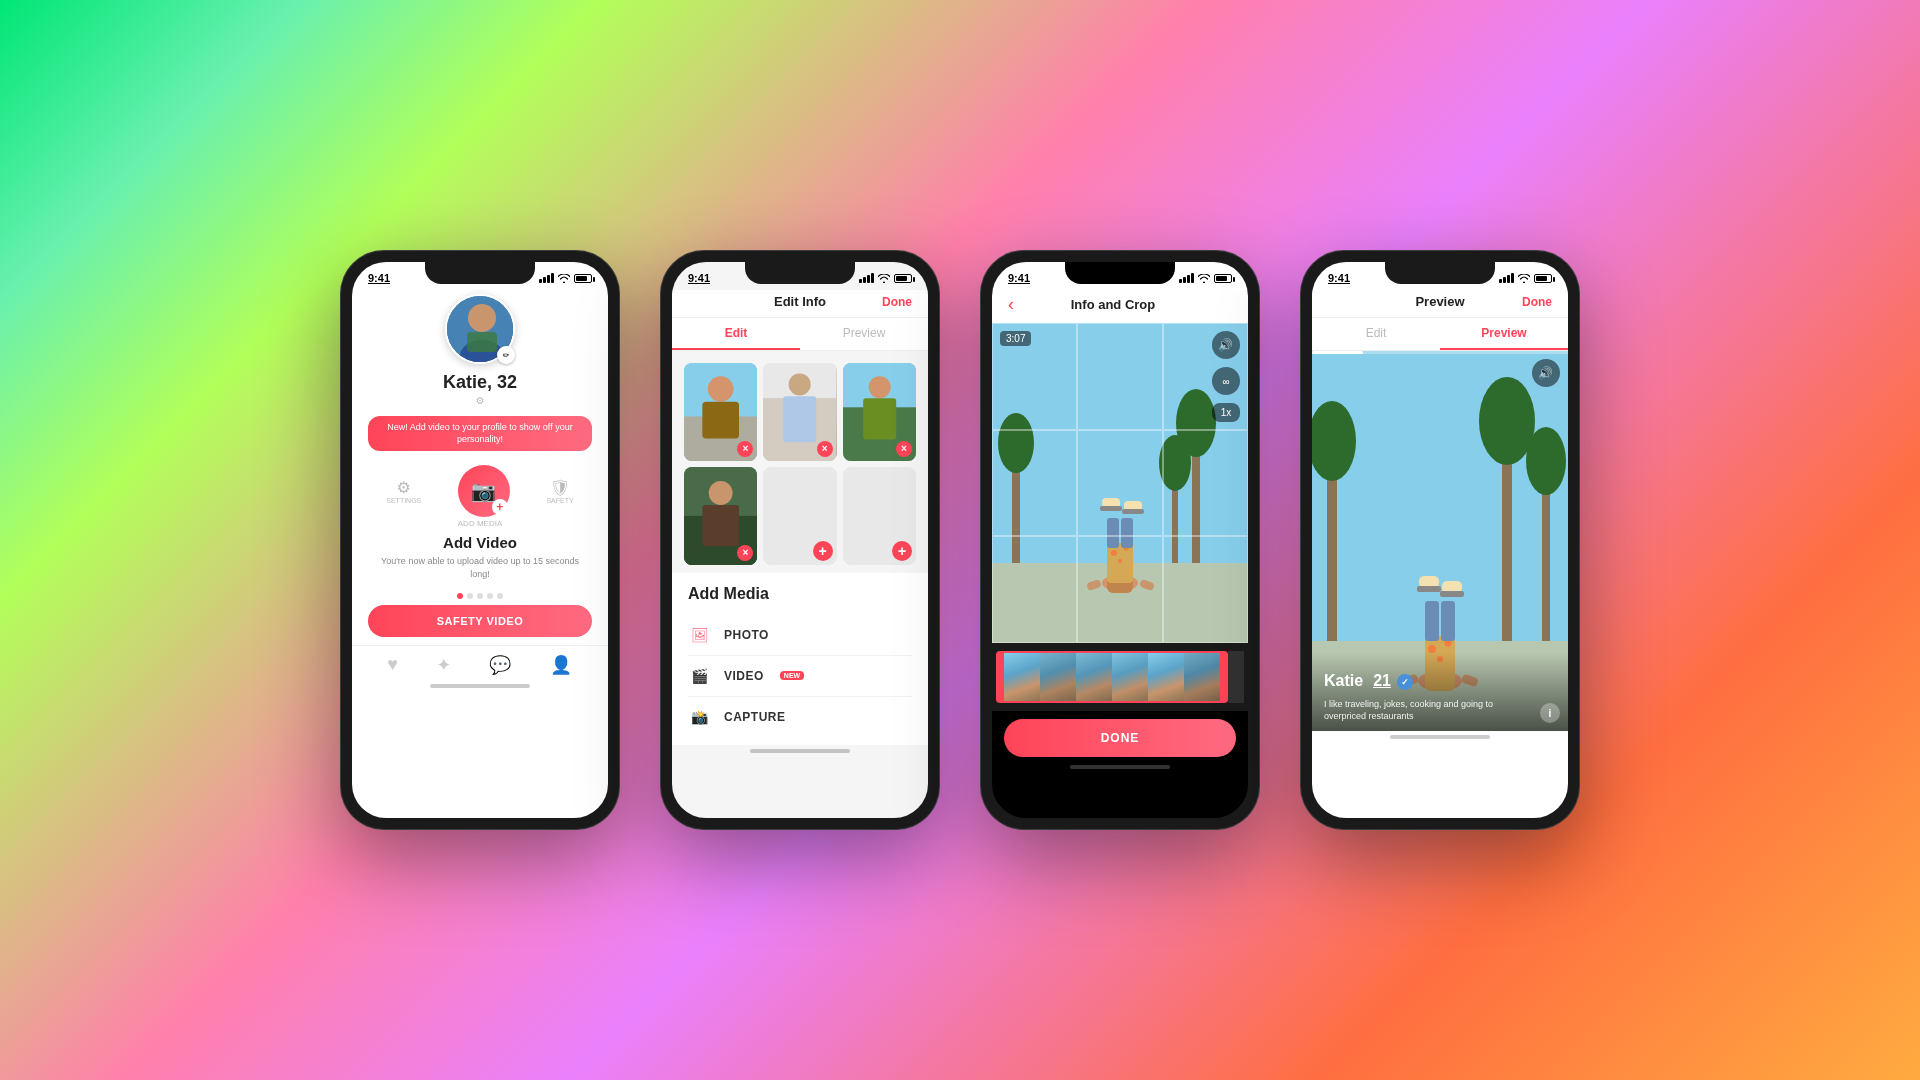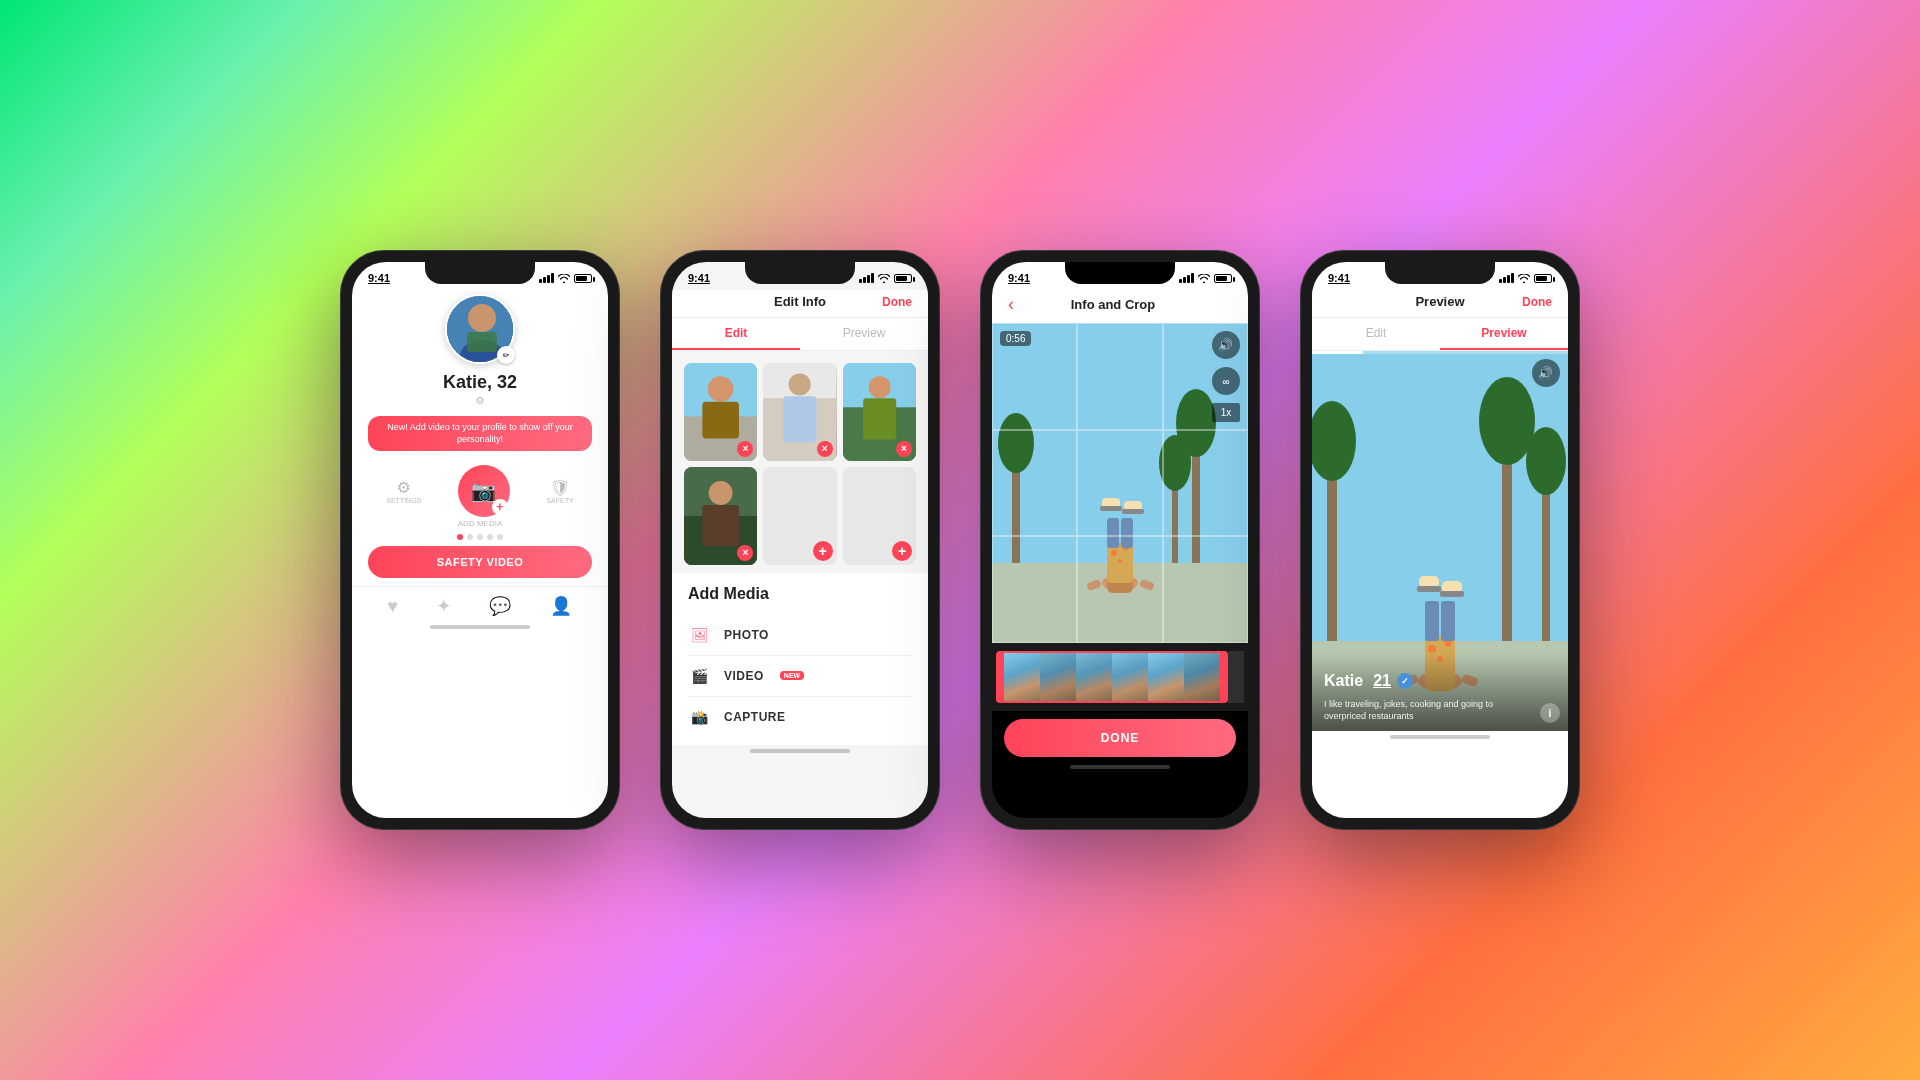--- a/index.html
+++ b/index.html
@@ -193,21 +193,21 @@
       position: absolute; top: 8px; left: 8px; background: rgba(0,0,0,0.5);
       color: #fff; font-size: 10px; padding: 2px 6px; border-radius: 4px;
     }
     .video-controls-right {
       position: absolute; top: 8px; right: 8px; display: flex; flex-direction: column; gap: 8px;
     }
     .ctrl-btn {
       width: 28px; height: 28px; background: rgba(0,0,0,0.5); border-radius: 50%;
       display: flex; align-items: center; justify-content: center; color: #fff; font-size: 12px;
     }
-    .speed-btn { background: rgba(0,0,0,0.5); color: #fff; font-size: 10px; padding: 4px 6px; border-radius: 2px; text-align: center; }
+    .speed-btn { background: rgba(0,0,0,0.5); color: #fff; font-size: 10px; padding: 4px 6px; border-radius: 8px; text-align: center; }
     .timeline-strip {
       background: #1a1a1a; padding: 8px 4px; display: flex; align-items: center; gap: 0;
     }
     .timeline-handle { width: 8px; height: 52px; background: #ff4458; border-radius: 4px 0 0 4px; flex-shrink: 0; }
     .timeline-handle-right { width: 8px; height: 52px; background: #ff4458; border-radius: 0 4px 4px 0; flex-shrink: 0; }
     .timeline-frames {
       flex: 1; height: 52px; display: flex; overflow: hidden; border-top: 2px solid #ff4458; border-bottom: 2px solid #ff4458;
     }
     .timeline-frame {
       flex: 1; height: 100%;
@@ -240,21 +240,21 @@
     .preview-progress-fill { height: 100%; width: 20%; background: #fff; border-radius: 2px; }
     .preview-vol {
       position: absolute; top: 8px; right: 8px;
       width: 28px; height: 28px; background: rgba(0,0,0,0.5); border-radius: 50%;
       display: flex; align-items: center; justify-content: center; color: #fff; font-size: 12px;
     }
     .preview-info {
       position: absolute; bottom: 0; left: 0; right: 0;
       background: linear-gradient(transparent, rgba(0,0,0,0.6)); padding: 20px 12px 8px;
     }
-    .preview-name { font-size: 16px; font-weight: 700; color: #fff; display: flex; align-items: center; gap: 6px; }
+    .preview-name { font-size: 16px; font-weight: 700; color: #fff; display: flex; align-items: flex-end; gap: 6px; }
     .verified-badge { width: 16px; height: 16px; background: #4a90d9; border-radius: 50%; display: flex; align-items: center; justify-content: center; color: #fff; font-size: 9px; }
     .preview-bio { font-size: 9px; color: rgba(255,255,255,0.9); margin-top: 8px; line-height: 1.4; max-width: 80%; }
     .info-btn { position: absolute; bottom: 8px; right: 8px; width: 20px; height: 20px; background: rgba(255,255,255,0.3); border-radius: 50%; display: flex; align-items: center; justify-content: center; color: #fff; font-size: 10px; font-weight: 700; }
 
     
     .photo-fill-1 { background: linear-gradient(160deg, #87CEEB, #5BA3C9, #c8956c, #8B7355); }
     .photo-fill-2 { background: linear-gradient(160deg, #e8e0d5, #d4c9b5, #b5a898, #8B7355); }
     .photo-fill-3 { background: linear-gradient(160deg, #87CEEB, #5BA3C9, #6B8E6B, #4a6b4a); }
     .photo-fill-4 { background: linear-gradient(160deg, #6B8E6B, #4a6b4a, #2d4a2d, #1a2d1a); }
     .camera { font-size: 20px; }
@@ -318,20 +318,24 @@
         <span class="camera">📷</span>
         <div class="plus-badge">+</div>
       </div>
       <div style="text-align:center;">
         <div style="font-size:16px; color:#bbb;">🛡</div>
         <div style="font-size:7px; color:#bbb;">SAFETY</div>
       </div>
     </div>
     <div style="font-size:8px; color:#bbb; text-align:center; margin-top:-2px;">ADD MEDIA</div>
 
+    <div class="add-video-section">
+      <div class="add-video-title">Add Video</div>
+      <div class="add-video-desc">You're now able to upload video up to 15 seconds long!</div>
+    </div>
 
     <div class="dots">
       <div class="dot active"></div>
       <div class="dot"></div>
       <div class="dot"></div>
       <div class="dot"></div>
       <div class="dot"></div>
     </div>
 
     <button class="upload-btn">SAFETY VIDEO</button>
@@ -519,21 +523,21 @@
           <div class="grid-cell"></div>
           <div class="grid-cell"></div>
           <div class="grid-cell"></div>
           <div class="grid-cell"></div>
           <div class="grid-cell"></div>
           <div class="grid-cell"></div>
           <div class="grid-cell"></div>
           <div class="grid-cell"></div>
         </div>
       </div>
-      <div class="timer-badge">0:56</div>
+      <div class="timer-badge">3:07</div>
       <div class="video-controls-right">
         <div class="ctrl-btn">🔊</div>
         <div class="ctrl-btn" style="font-size:10px;">∞</div>
         <div class="speed-btn">1x</div>
       </div>
     </div>
 
     <div class="timeline-strip">
       <div class="timeline-handle"></div>
       <div class="timeline-frames">

